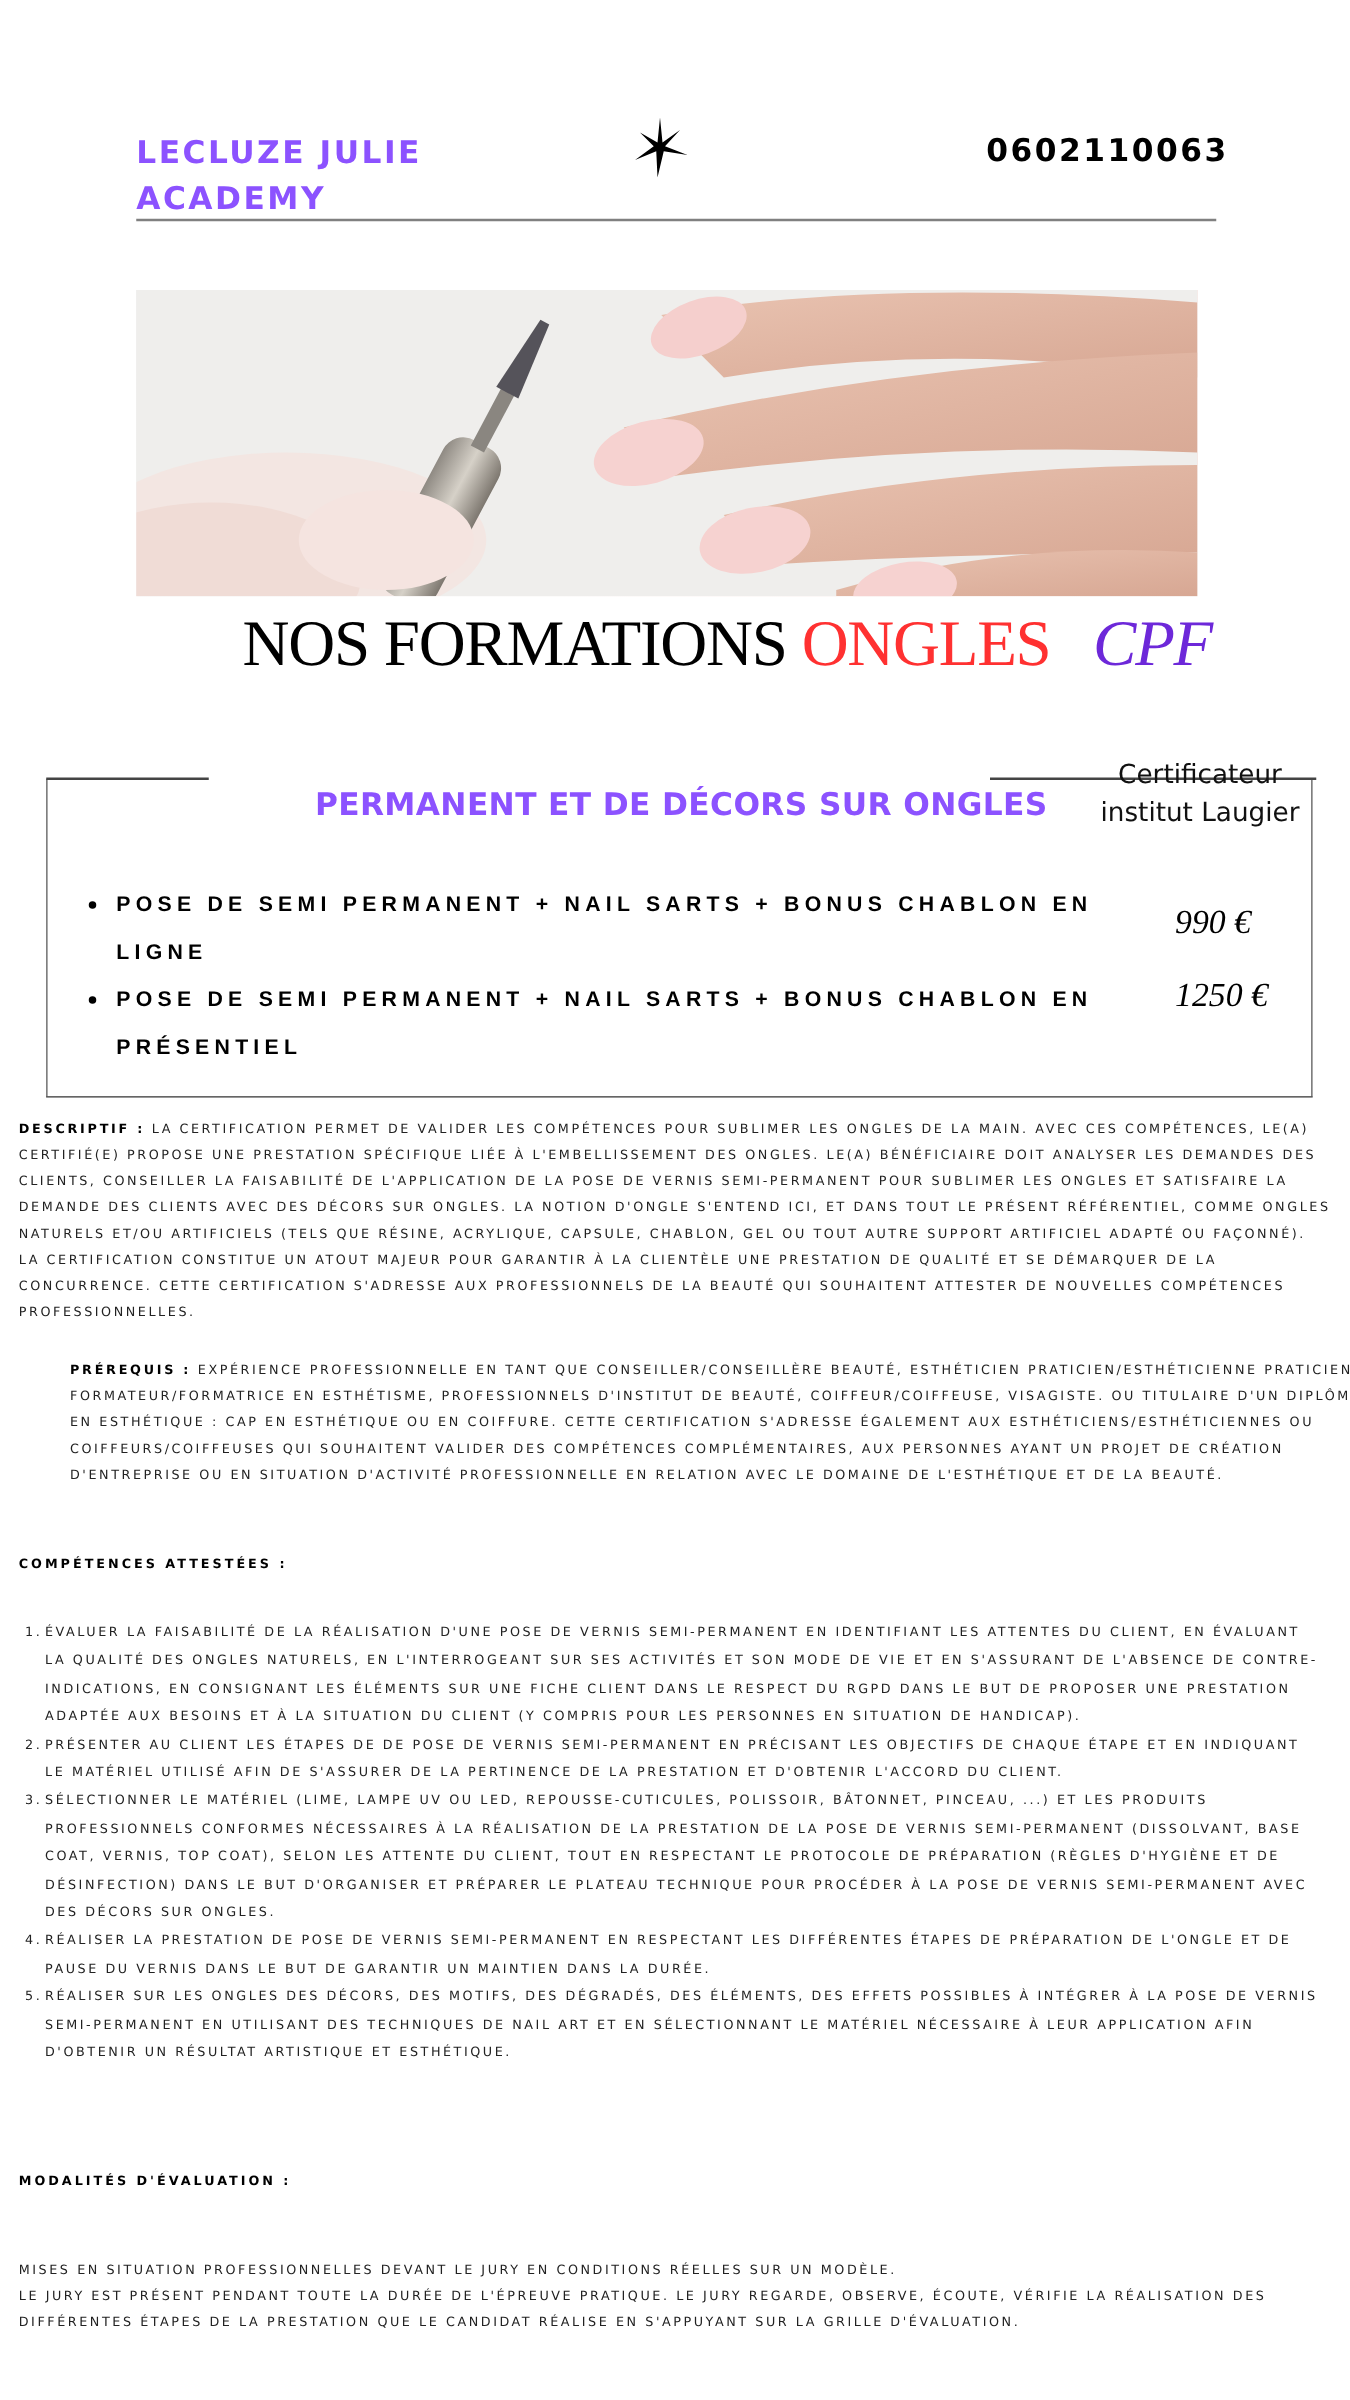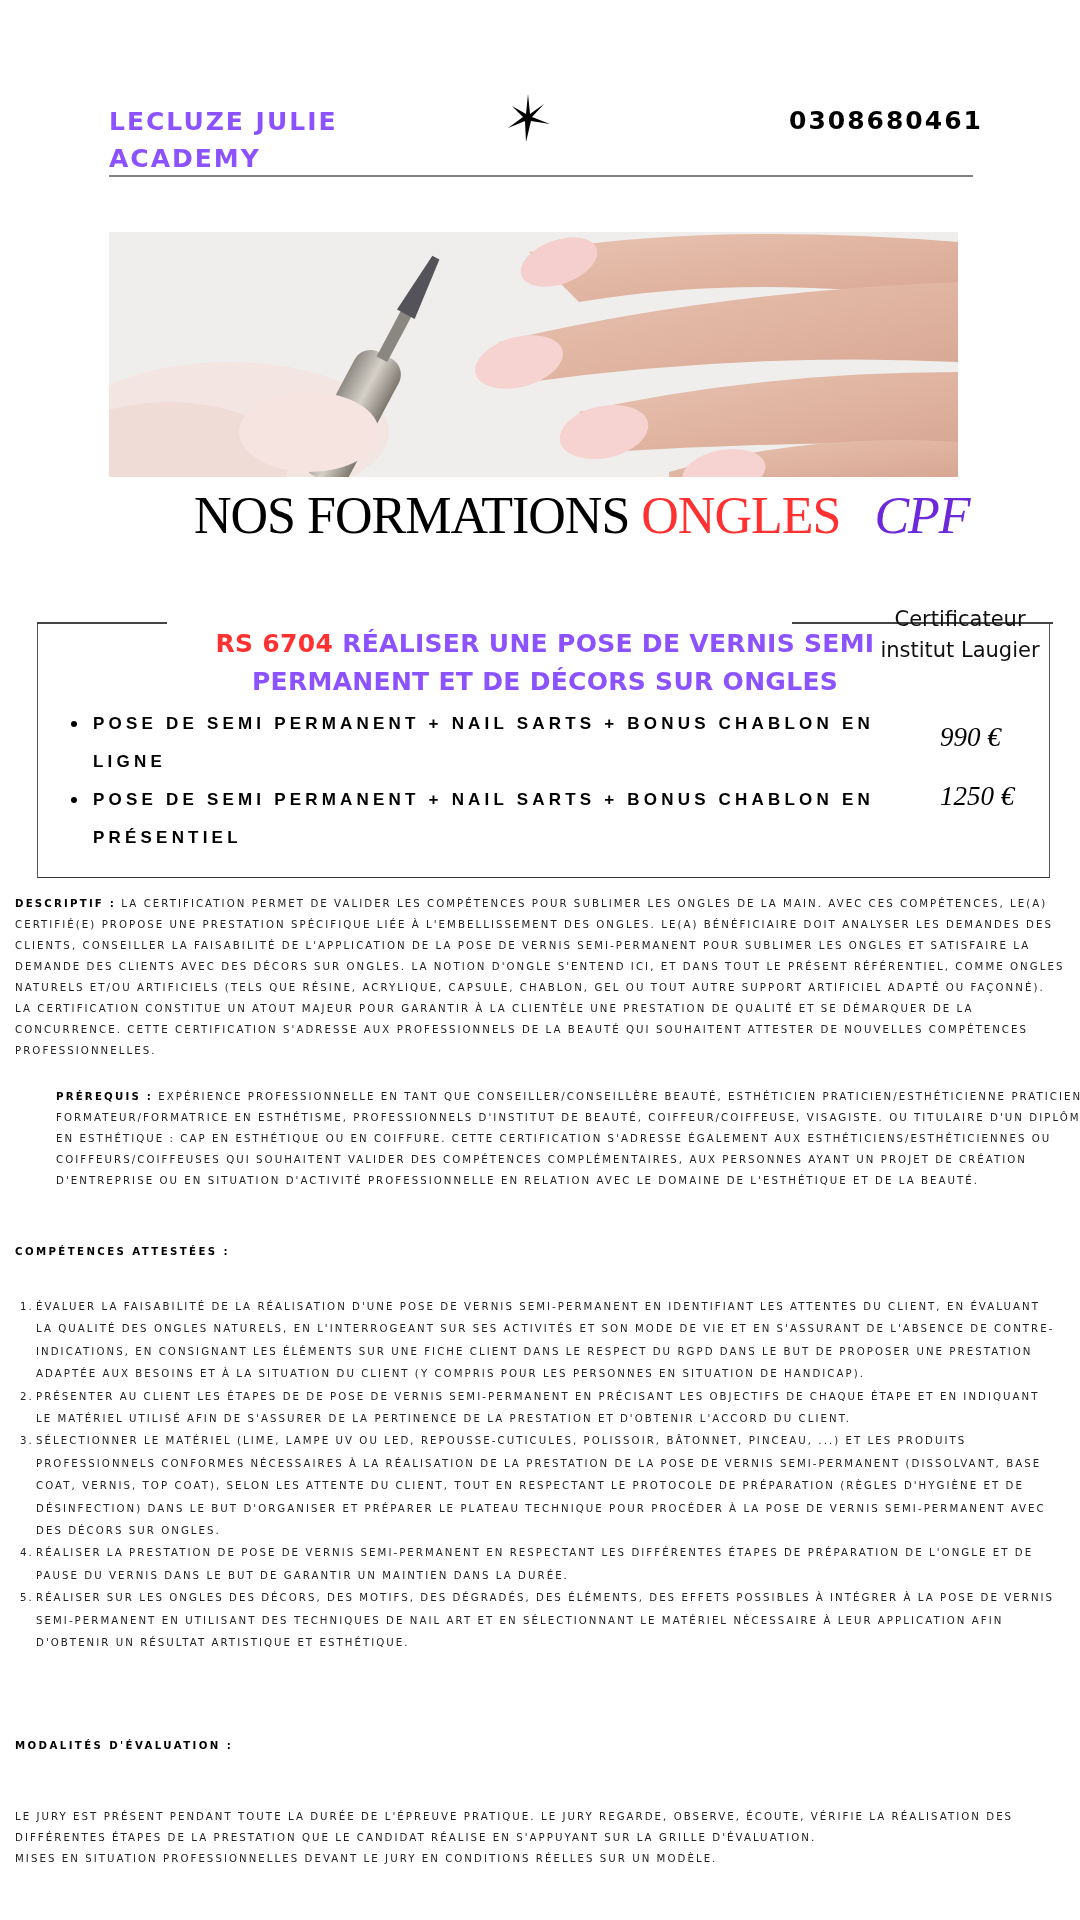--- a/index.html
+++ b/index.html
@@ -44,21 +44,21 @@
 
 <div class="abs brand">
   <div>LECLUZE JULIE</div>
   <div>ACADEMY</div>
 </div>
 <div class="abs star">
   <svg width="44" height="48" viewBox="0 0 44 48">
     <polygon fill="#000" points="22,0 24,20 38,10 26,23 44,30 25,27 20,48 19,27 2,34 17,23 6,12 20,20"></polygon>
   </svg>
 </div>
-<div class="abs phone">0308680461</div>
+<div class="abs phone">0602110063</div>
 <div class="abs rule"></div>
 
 <div class="abs photo">
   <svg width="849" height="245" viewBox="0 0 849 245">
     <defs>
       <linearGradient id="skin" x1="0" y1="0" x2="1" y2="1">
         <stop offset="0" stop-color="#e9c3b1"></stop>
         <stop offset="1" stop-color="#d7a793"></stop>
       </linearGradient>
       <linearGradient id="metal" x1="0" y1="0" x2="1" y2="0">
@@ -94,21 +94,20 @@
   <span class="t1">NOS FORMATIONS</span>
   <span class="t2">ONGLES</span>
   <span class="t3">CPF</span>
 </div>
 
 <div class="abs box"></div>
 <div class="abs box-top-l"></div>
 <div class="abs box-top-r"></div>
 
 <div class="abs rs">
-  <div><span class="code">RS 6704</span> <span>RÉALISER UNE POSE DE VERNIS SEMI</span></div>
   <div>PERMANENT ET DE DÉCORS SUR ONGLES</div>
 </div>
 
 <div class="abs certif">
   <div>Certificateur</div>
   <div>institut Laugier</div>
 </div>
 
 <ul class="abs offers">
   <li>
@@ -137,15 +136,15 @@
 <ol class="abs comp-list">
   <li><span class="num">1.</span><span>ÉVALUER LA FAISABILITÉ DE LA RÉALISATION D'UNE POSE DE VERNIS SEMI-PERMANENT EN IDENTIFIANT LES ATTENTES DU CLIENT, EN ÉVALUANT LA QUALITÉ DES ONGLES NATURELS, EN L'INTERROGEANT SUR SES ACTIVITÉS ET SON MODE DE VIE ET EN S'ASSURANT DE L'ABSENCE DE CONTRE-INDICATIONS, EN CONSIGNANT LES ÉLÉMENTS SUR UNE FICHE CLIENT DANS LE RESPECT DU RGPD DANS LE BUT DE PROPOSER UNE PRESTATION ADAPTÉE AUX BESOINS ET À LA SITUATION DU CLIENT (Y COMPRIS POUR LES PERSONNES EN SITUATION DE HANDICAP).</span></li>
   <li><span class="num">2.</span><span>PRÉSENTER AU CLIENT LES ÉTAPES DE DE POSE DE VERNIS SEMI-PERMANENT EN PRÉCISANT LES OBJECTIFS DE CHAQUE ÉTAPE ET EN INDIQUANT LE MATÉRIEL UTILISÉ AFIN DE S'ASSURER DE LA PERTINENCE DE LA PRESTATION ET D'OBTENIR L'ACCORD DU CLIENT.</span></li>
   <li><span class="num">3.</span><span>SÉLECTIONNER LE MATÉRIEL (LIME, LAMPE UV OU LED, REPOUSSE-CUTICULES, POLISSOIR, BÂTONNET, PINCEAU, ...) ET LES PRODUITS PROFESSIONNELS CONFORMES NÉCESSAIRES À LA RÉALISATION DE LA PRESTATION DE LA POSE DE VERNIS SEMI-PERMANENT (DISSOLVANT, BASE COAT, VERNIS, TOP COAT), SELON LES ATTENTE DU CLIENT, TOUT EN RESPECTANT LE PROTOCOLE DE PRÉPARATION (RÈGLES D'HYGIÈNE ET DE DÉSINFECTION) DANS LE BUT D'ORGANISER ET PRÉPARER LE PLATEAU TECHNIQUE POUR PROCÉDER À LA POSE DE VERNIS SEMI-PERMANENT AVEC DES DÉCORS SUR ONGLES.</span></li>
   <li><span class="num">4.</span><span> RÉALISER LA PRESTATION DE POSE DE VERNIS SEMI-PERMANENT EN RESPECTANT LES DIFFÉRENTES ÉTAPES DE PRÉPARATION DE L'ONGLE ET DE PAUSE DU VERNIS DANS LE BUT DE GARANTIR UN MAINTIEN DANS LA DURÉE.</span></li>
   <li><span class="num">5.</span><span>RÉALISER SUR LES ONGLES DES DÉCORS, DES MOTIFS, DES DÉGRADÉS, DES ÉLÉMENTS, DES EFFETS POSSIBLES À INTÉGRER À LA POSE DE VERNIS SEMI-PERMANENT EN UTILISANT DES TECHNIQUES DE NAIL ART ET EN SÉLECTIONNANT LE MATÉRIEL NÉCESSAIRE À LEUR APPLICATION AFIN D'OBTENIR UN RÉSULTAT ARTISTIQUE ET ESTHÉTIQUE.</span></li>
 </ol>
 
 <div class="abs heading" style="top:1740px;">MODALITÉS D'ÉVALUATION :</div>
 <div class="abs body-text" style="top:1806px;">
+  <div>MISES EN SITUATION PROFESSIONNELLES DEVANT LE JURY EN CONDITIONS RÉELLES SUR UN MODÈLE.</div>
   <div>LE JURY EST PRÉSENT PENDANT TOUTE LA DURÉE DE L'ÉPREUVE PRATIQUE. LE JURY REGARDE, OBSERVE, ÉCOUTE, VÉRIFIE LA RÉALISATION DES DIFFÉRENTES ÉTAPES DE LA PRESTATION QUE LE CANDIDAT RÉALISE EN S'APPUYANT SUR LA GRILLE D'ÉVALUATION.</div>
-  <div>MISES EN SITUATION PROFESSIONNELLES DEVANT LE JURY EN CONDITIONS RÉELLES SUR UN MODÈLE.</div>
 </div>
 
 </body></html>

